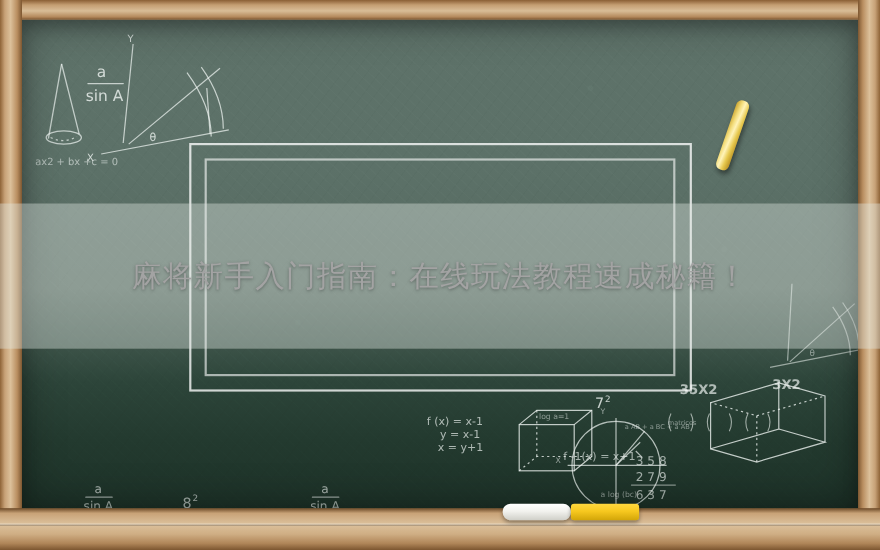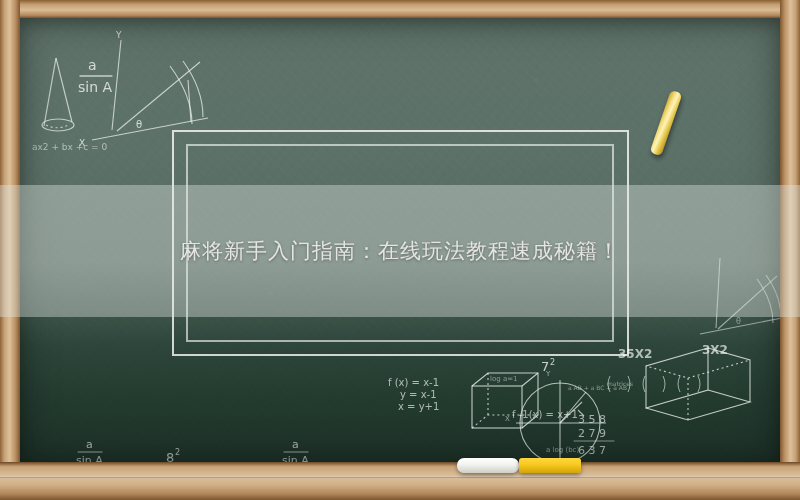--- a/index.html
+++ b/index.html
@@ -61,21 +61,21 @@
   .rect-inner{position:absolute;left:186px;top:144px;width:424px;height:194px;
     border:2px solid rgba(255,255,255,.60);}
 
   
   .band{position:absolute;left:0;top:185px;width:800px;height:132px;
     background:rgba(225,232,228,.40);}
 
   
   .title-wrap{position:absolute;left:0;top:185px;width:800px;height:132px;
     display:flex;align-items:center;justify-content:center;}
-  .title{color:#e5e5e5;font-size:21px;letter-spacing:1px;font-weight:400;
+  .title{color:#a3a3a3;font-size:27px;letter-spacing:1px;font-weight:400;
     text-shadow:0 1px 3px rgba(0,0,0,.35);white-space:nowrap;
     font-family:"DejaVu Sans","Liberation Sans",sans-serif;}
 
   
   .chalk-stick{position:absolute;border-radius:5px;}
   .chalk-yellow-board{left:660px;top:90px;width:12px;height:66px;
     transform:rotate(19deg);
     background:linear-gradient(95deg,#c9a22c 0%,#f3dd7c 28%,#fff3b8 46%,#e7c94f 70%,#b78d1f 100%);
     box-shadow:2px 3px 5px rgba(0,0,0,.45);}
   .chalk-white-ledge{left:457px;top:458px;width:62px;height:15px;border-radius:7px;

